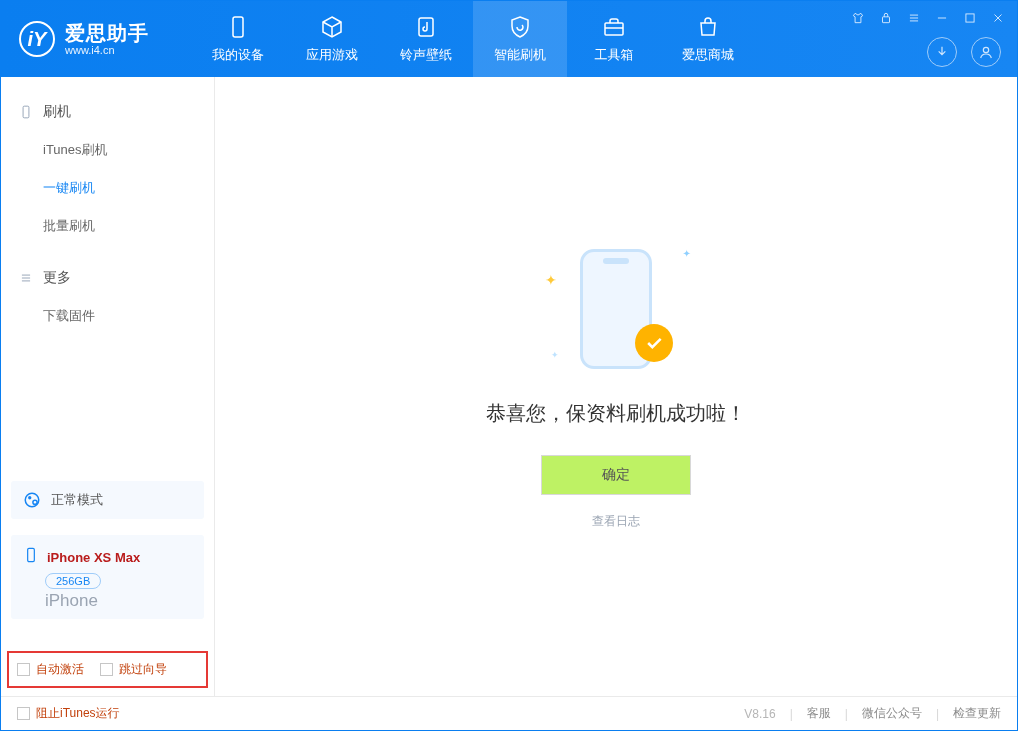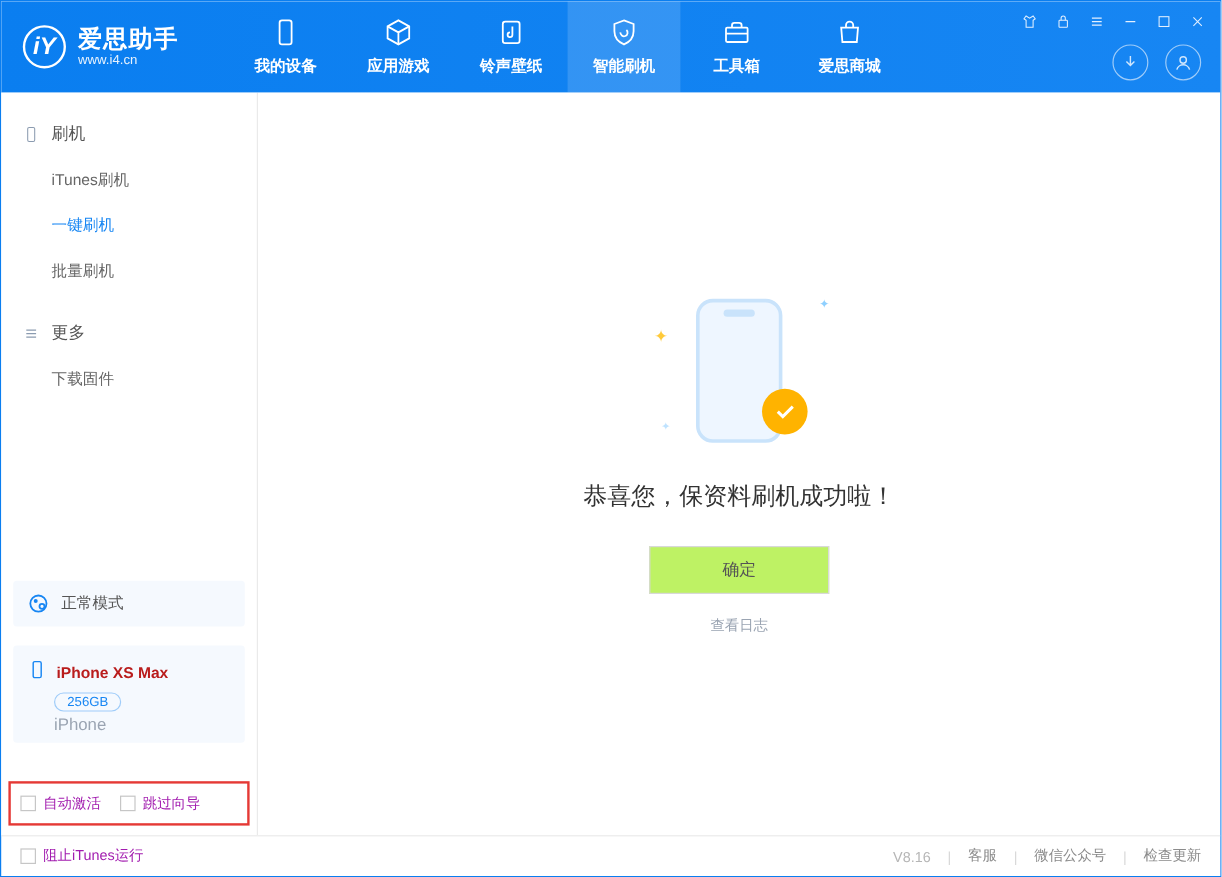--- a/index.html
+++ b/index.html
@@ -4,21 +4,21 @@
 <style>
 * { margin: 0; padding: 0; box-sizing: border-box; font-family: "Microsoft YaHei", Arial, sans-serif; }
 body { background: #e8e8e8; display: flex; align-items: center; justify-content: center; height: 100vh; }
 .window { width: 1018px; height: 731px; background: #fff; border: 1px solid #0a7ef0; display: flex; flex-direction: column; overflow: hidden; }
 .titlebar { height: 76px; background: linear-gradient(90deg, #0a7ef0, #1786f3); display: flex; align-items: center; position: relative; }
 .logo-area { display: flex; align-items: center; padding-left: 18px; width: 190px; }
 .logo-badge { width: 36px; height: 36px; border: 2.5px solid #fff; border-radius: 50%; display: flex; align-items: center; justify-content: center; color: #fff; font-weight: 700; font-size: 20px; font-style: italic; }
 .logo-text { margin-left: 10px; color: #fff; line-height: 1.1; }
 .logo-text .cn { font-size: 20px; font-weight: 700; letter-spacing: 1px; }
 .logo-text .en { font-size: 11px; opacity: .9; }
-.tabs { display: flex; height: 100%; font-weight: bold; }
+.tabs { display: flex; height: 100%; }
 .tab { width: 94px; height: 100%; display: flex; flex-direction: column; align-items: center; justify-content: center; color: #fff; font-size: 13px; cursor: pointer; }
 .tab.active { background: rgba(255,255,255,.15); }
 .tab-icon { width: 26px; height: 26px; margin-bottom: 6px; display: flex; align-items: center; justify-content: center; }
 .tab-icon svg { width: 24px; height: 24px; stroke: #fff; fill: none; stroke-width: 1.5; }
 .titlebar-right { position: absolute; right: 10px; top: 8px; display: flex; align-items: center; gap: 10px; }
 .win-btn { width: 18px; height: 18px; display: flex; align-items: center; justify-content: center; color: #e3f0ff; cursor: pointer; }
 .win-btn svg { width: 14px; height: 14px; stroke: #e3f0ff; fill: none; stroke-width: 1.5; }
 .titlebar-icons { position: absolute; right: 16px; bottom: 10px; display: flex; gap: 14px; }
 .circle-btn { width: 30px; height: 30px; border: 1.5px solid #9fccf9; border-radius: 50%; display: flex; align-items: center; justify-content: center; cursor: pointer; }
 .circle-btn svg { width: 16px; height: 16px; stroke: #cfe6fd; fill: none; stroke-width: 1.8; }
@@ -34,23 +34,23 @@
 .mode-card, .device-card { margin: 8px 10px; background: #f5f9fe; border-radius: 3px; padding: 10px 12px; }
 .mode-card { display: flex; align-items: center; gap: 10px; }
 .mode-icon { width: 18px; height: 18px; }
 .mode-icon svg { width: 18px; height: 18px; }
 .mode-txt { font-size: 13px; color: #555; }
 .device-card { padding: 12px 12px 8px; }
 .device-row { display: flex; align-items: center; gap: 8px; }
 .device-row svg { width: 16px; height: 16px; }
 .device-name { font-size: 13px; font-weight: 700; color: #b91c1c; }
 .device-cap { display: inline-block; margin: 6px 0 2px 22px; padding: 1px 10px; border: 1px solid #9fccf9; border-radius: 10px; color: #1786f3; font-size: 11px; }
-.device-type { margin-left: 22px; font-size: 14px; color: #9aa4b2; }
+.device-type { margin-left: 22px; font-size: 17px; color: #9aa4b2; }
 .opt-box { margin: 24px 6px 8px; border: 2px solid #e53935; padding: 8px 8px; display: flex; gap: 16px; align-items: center; }
-.chk { display: flex; align-items: center; gap: 6px; font-size: 12px; color: #a21caf; cursor: pointer; }
+.chk { display: flex; align-items: center; gap: 6px; font-size: 12px; color: #c2410c; cursor: pointer; }
 .chk .box { width: 13px; height: 13px; border: 1px solid #c6c6c6; background: #fff; }
 .main { flex: 1; display: flex; flex-direction: column; align-items: center; justify-content: center; position: relative; }
 .success-ill { position: relative; width: 130px; height: 130px; margin-bottom: 26px; }
 .phone { position: absolute; left: 50%; top: 50%; transform: translate(-50%,-50%); width: 72px; height: 120px; border: 3px solid #c9e3fb; border-radius: 14px; background: #eef6ff; }
 .phone:before { content: ""; position: absolute; top: 6px; left: 50%; transform: translateX(-50%); width: 26px; height: 6px; background: #c9e3fb; border-radius: 4px; }
 .check-badge { position: absolute; right: 8px; bottom: 12px; width: 38px; height: 38px; background: #ffb300; border-radius: 50%; display: flex; align-items: center; justify-content: center; }
 .check-badge svg { width: 20px; height: 20px; stroke: #fff; stroke-width: 3; fill: none; }
 .sparkle { position: absolute; color: #ffca3a; font-size: 14px; }
 .s1 { left: -6px; top: 28px; } .s2 { right: -10px; top: 4px; color: #8fd0ff; font-size: 10px; }
 .s3 { left: 0; bottom: 14px; color: #bfe3ff; font-size: 9px; }

